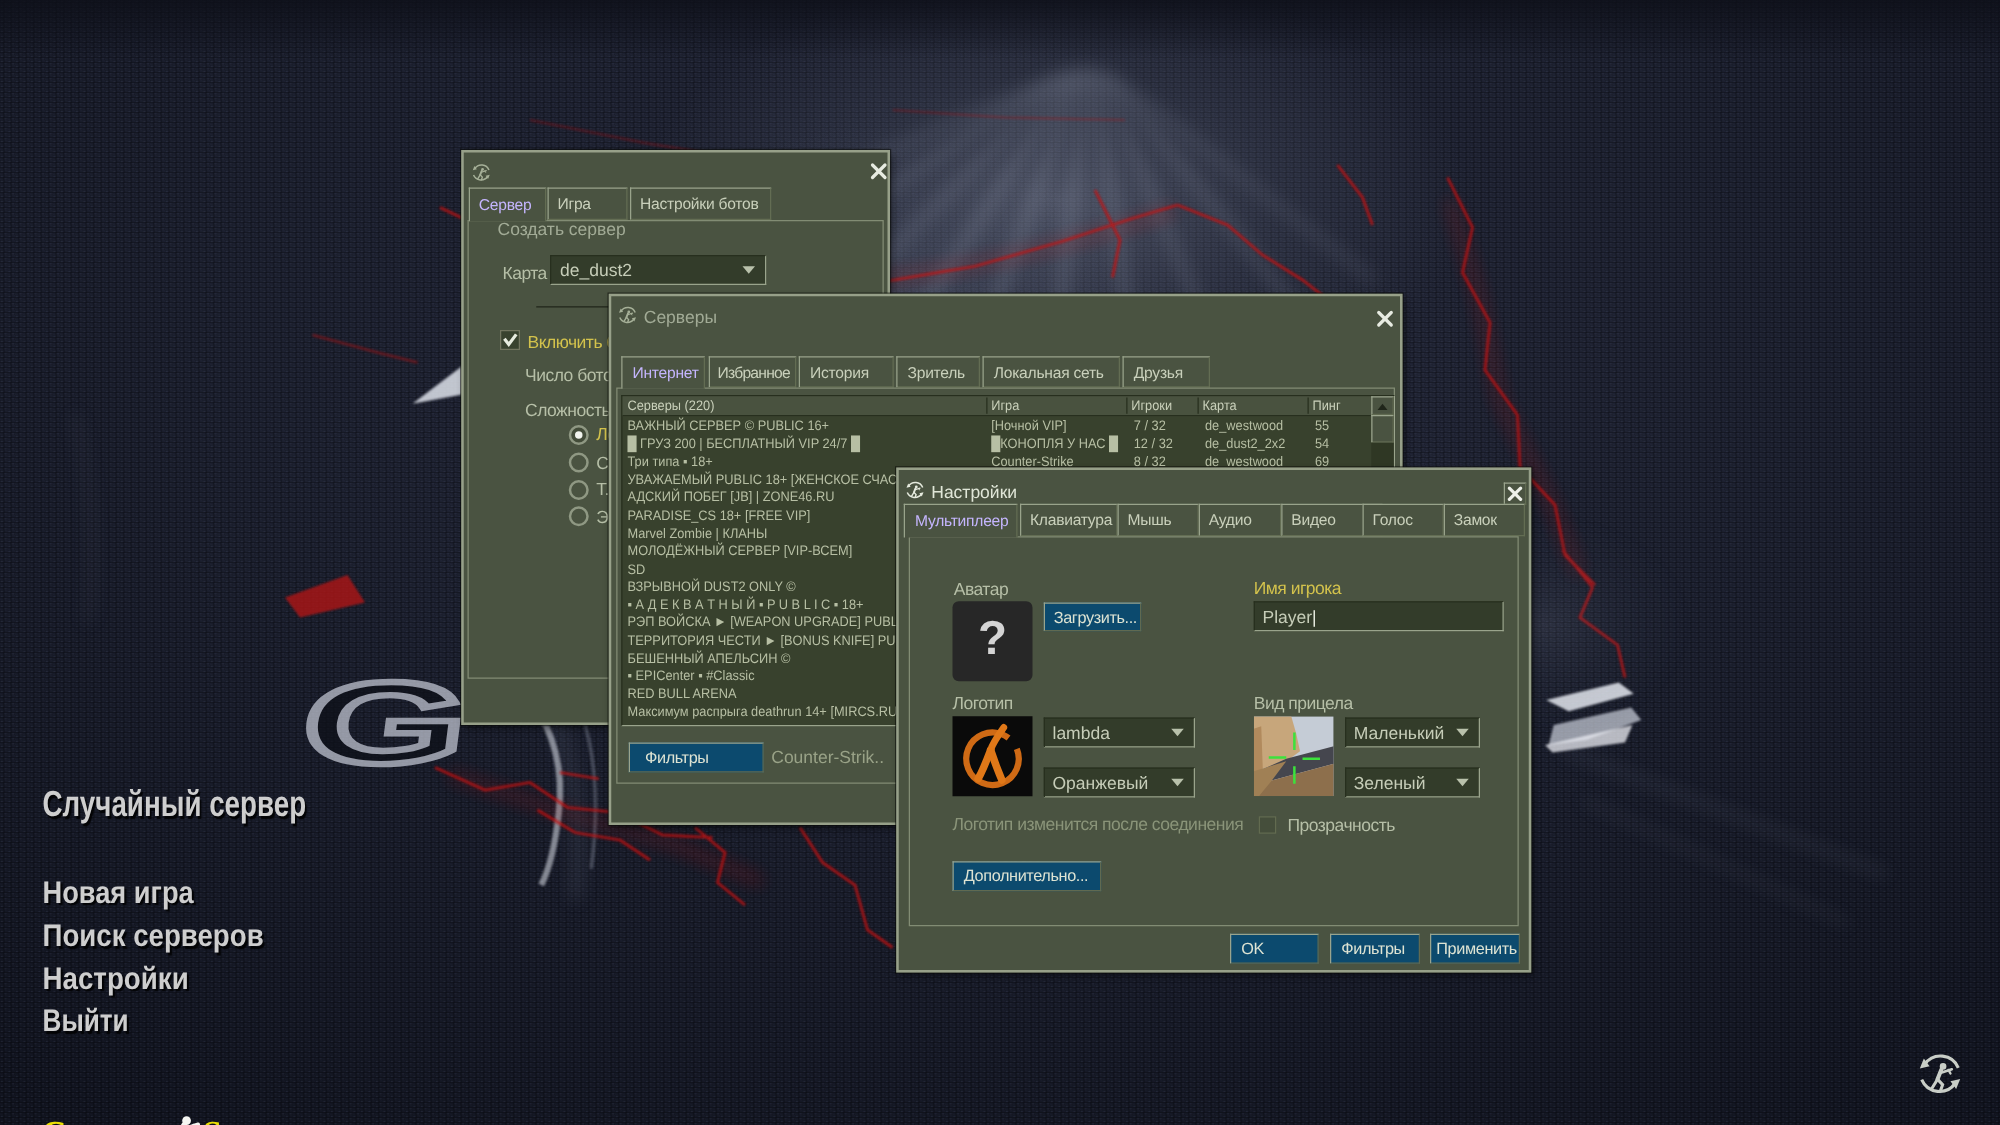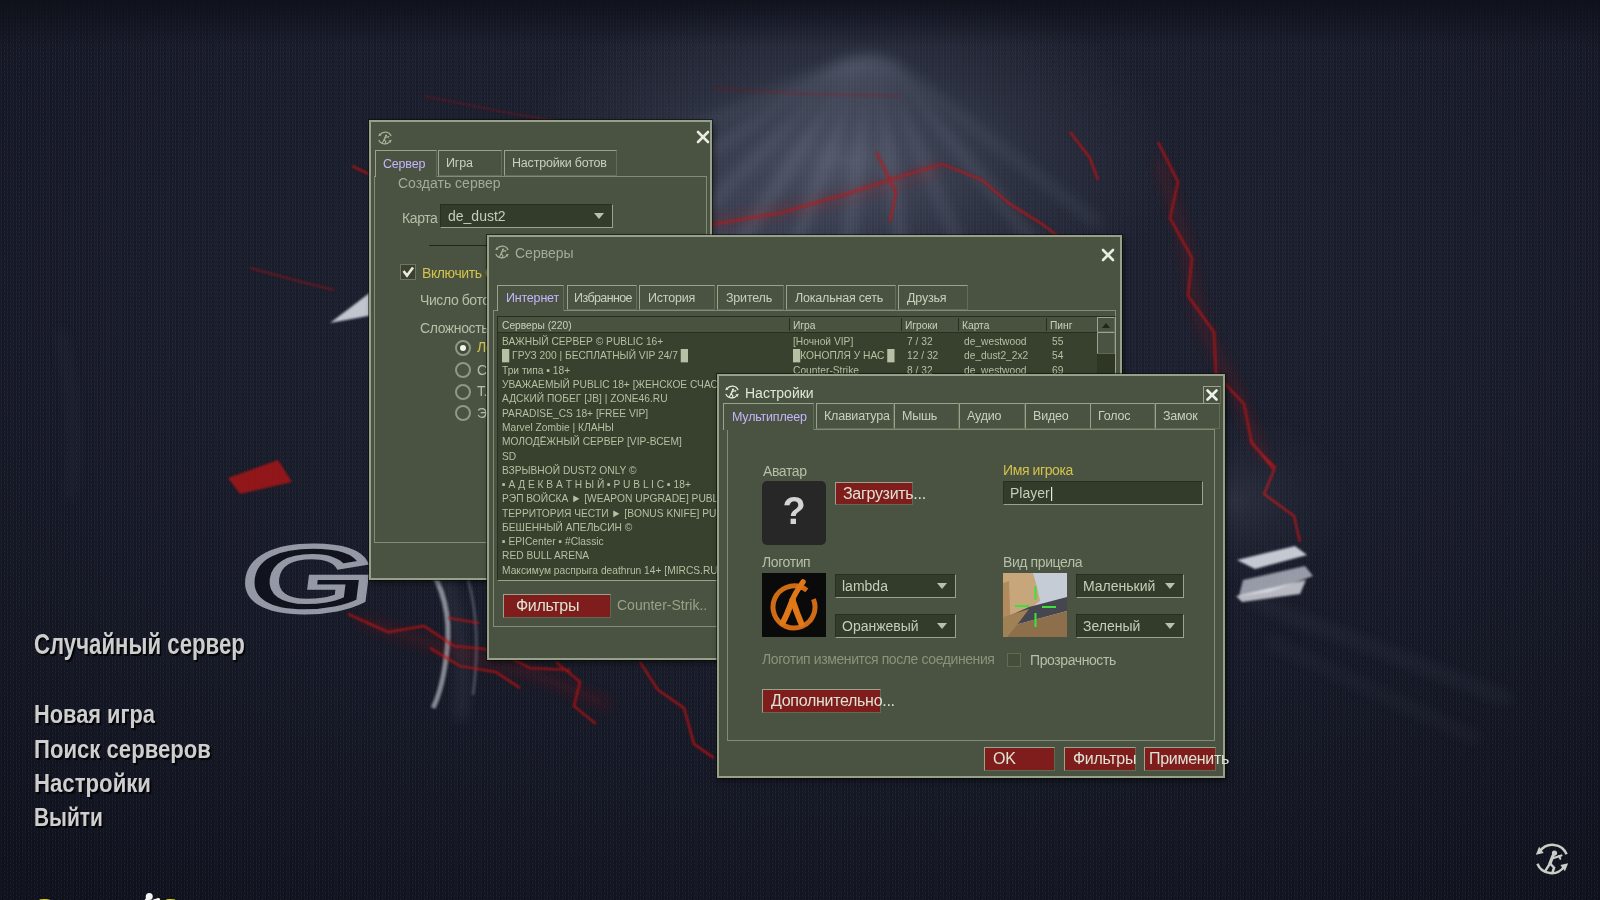--- a/index.html
+++ b/index.html
@@ -11,23 +11,23 @@
 .abs{position:absolute;}
 .title{position:absolute;font-size:14px;color:#a2ab96;white-space:nowrap;}
 .title.act{color:#e0e6d8;}
 .tab{position:absolute;box-sizing:border-box;background:#4a5341;
   border:1px solid;border-color:#99a38b #636d53 #636d53 #99a38b;
   color:#c9d0bb;font-size:12.5px;text-align:center;white-space:nowrap;z-index:2;letter-spacing:-.2px;}
 .tab.on{color:#c4b5fd;border-bottom:none;z-index:4;}
 .panel{position:absolute;box-sizing:border-box;border:1px solid #828c74;z-index:3;}
 .sunk{position:absolute;box-sizing:border-box;background:#343d2b;
   border:1px solid;border-color:#272f1e #9aa48c #9aa48c #272f1e;}
-.btn{position:absolute;box-sizing:border-box;background:#7f1d1d;
+.btn{position:absolute;box-sizing:border-box;background:#0c4a6e;
   border:1px solid;border-color:#9aa48d #606a51 #606a51 #9aa48d;
-  color:#dde3d3;font-size:16px;white-space:nowrap;letter-spacing:-.3px;}
+  color:#dde3d3;font-size:13px;white-space:nowrap;letter-spacing:-.3px;}
 .lbl{position:absolute;color:#b6bfa7;font-size:14px;white-space:nowrap;letter-spacing:-.4px;}
 .ylw{color:#d3c24c;}
 .drop{position:absolute;box-sizing:border-box;background:#333c2a;
   border:1px solid;border-color:#272f1e #9aa48c #9aa48c #272f1e;
   color:#c6cdb8;font-size:14px;}
 .drop .tri{position:absolute;right:8px;top:50%;margin-top:-3px;width:0;height:0;
   border-left:5px solid transparent;border-right:5px solid transparent;
   border-top:6px solid #b9c1ab;}
 .mi{position:absolute;color:#cecece;font-weight:bold;
   text-shadow:2px 2px 1px rgba(0,0,0,0.85);white-space:nowrap;transform-origin:left top;}

